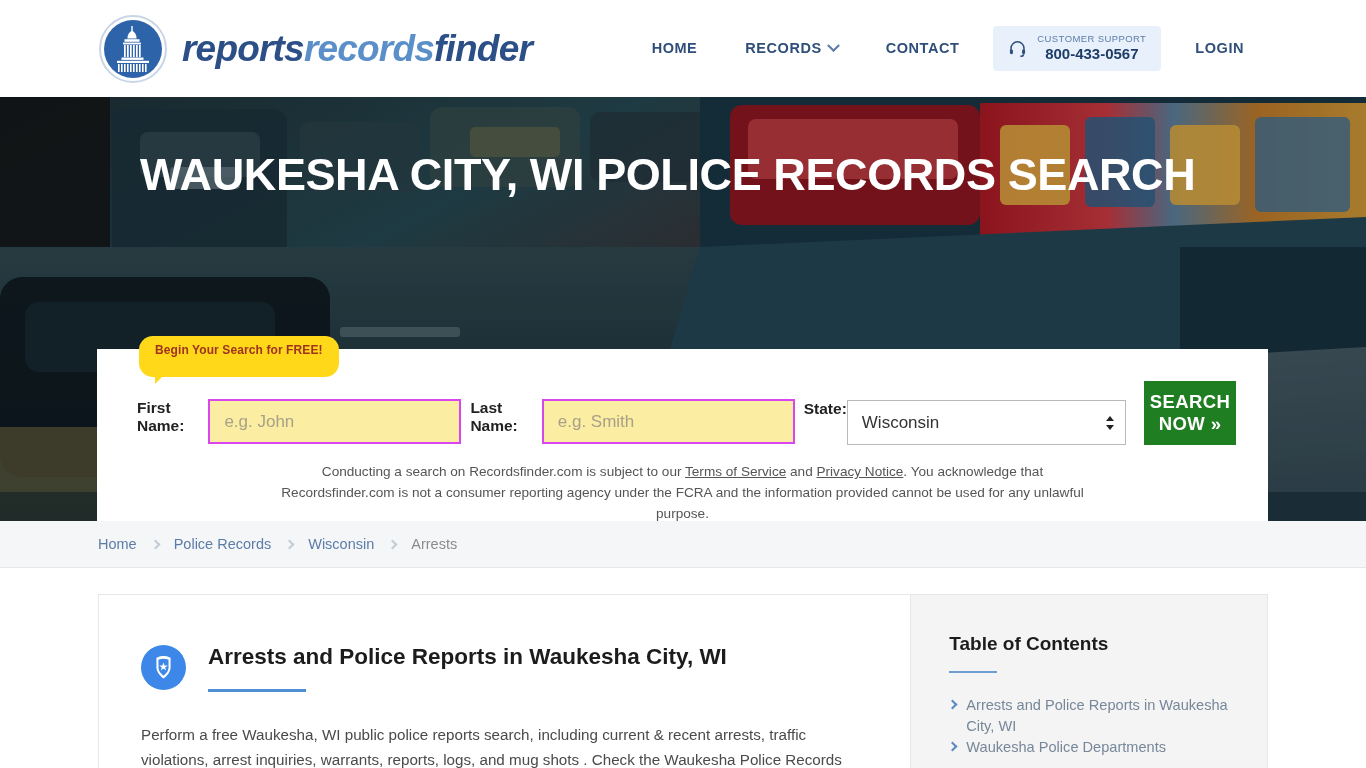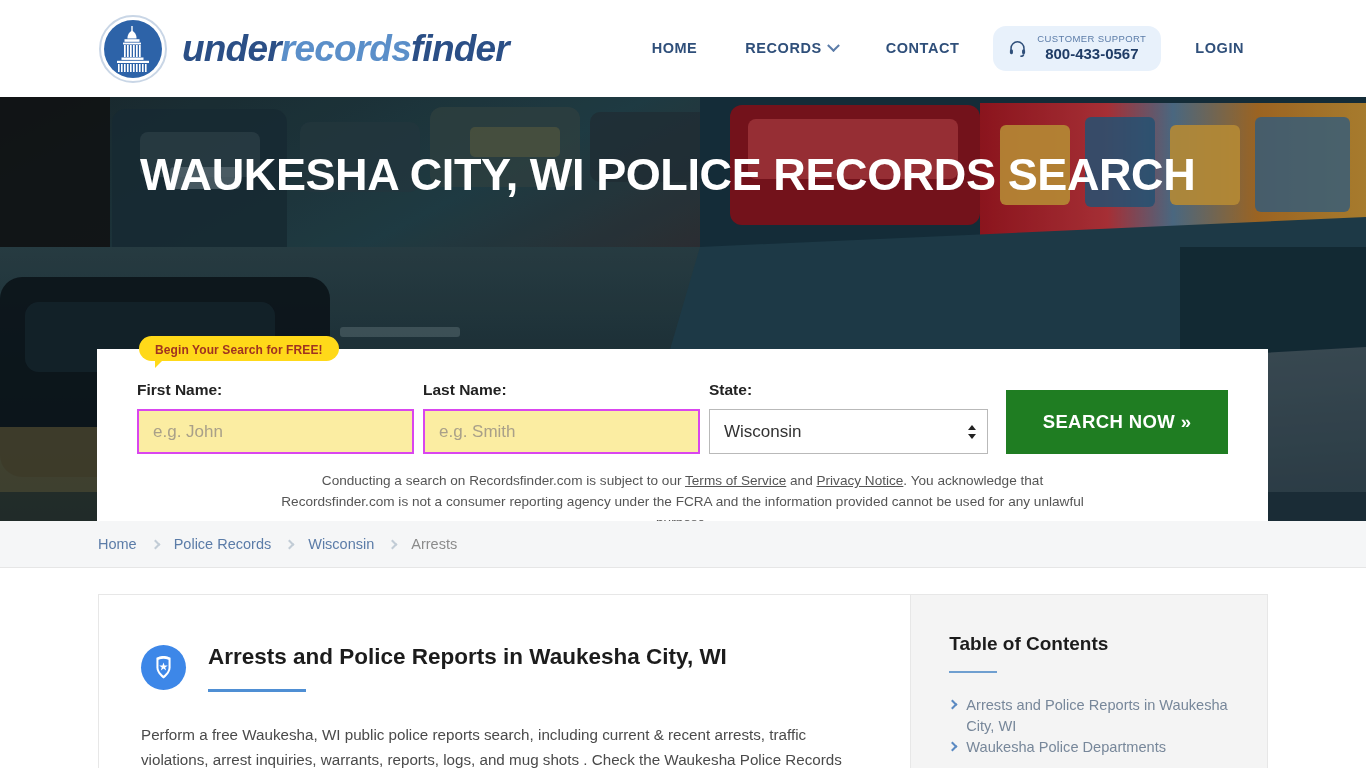--- a/index.html
+++ b/index.html
@@ -25,21 +25,21 @@
   .nav { margin-left: auto; display: flex; align-items: center; gap: 0; }
   .nav-item {
     font-size: 14.5px; font-weight: 700; color: #2f4f7a; letter-spacing: .55px;
     padding: 10px 24px; text-decoration: none; white-space: nowrap;
     display: flex; align-items: center; gap: 7px; cursor: pointer;
   }
   .chev-down { display: inline-block; width: 9px; height: 9px;
     border-right: 2px solid #5b7ca8; border-bottom: 2px solid #5b7ca8;
     transform: rotate(45deg) translate(-2px,-2px); }
   .support {
-    background: #e8f1fb; border-radius: 13px; padding: 8px 15px; margin: 0 10px;
+    background: #e8f1fb; border-radius: 4px; padding: 8px 15px; margin: 0 10px;
     display: flex; align-items: center; gap: 10px; cursor: pointer;
   }
   .support-icon { color: #2f4f7a; display: flex; align-items: center; }
   .support-label { font-size: 9.5px; color: #5b7ca8; letter-spacing: .4px; line-height: 1.15; }
   .support-phone { font-size: 15px; font-weight: 800; color: #1f3c66; line-height: 1.15; text-align: center; }
 
   
   .hero { position: relative; height: 424px; overflow: hidden; }
   .hero-photo { position: absolute; inset: 0; }
   .hero-title {
@@ -48,29 +48,29 @@
     text-transform: uppercase; line-height: 1.05;
   }
 
   
   .search-card {
     position: absolute; left: 97px; top: 252px; width: 1171px; height: 222px;
     background: #fff; z-index: 5;
   }
   .free-badge {
     position: absolute; left: 42px; top: -13px; background: #ffd919; color: #a03320;
-    font-size: 12px; font-weight: 800; padding: 7px 16px 4px; border-radius: 14px;
+    font-size: 12px; font-weight: 800; padding: 7px 16px 20px; border-radius: 14px;
     letter-spacing: .1px; white-space: nowrap; cursor: pointer;
   }
   .free-badge::after {
     content: ""; position: absolute; left: 16px; bottom: -7px;
     border-left: 8px solid #ffd919; border-bottom: 8px solid transparent;
   }
   .form-row { display: flex; align-items: flex-end; padding: 32px 40px 0 40px; gap: 0; }
-  .field { display: flex; flex-direction: column; }
+  .field { display: flex; }
   .field-label { font-size: 15.5px; font-weight: 700; color: #222; margin-bottom: 10px; }
   .field input, .field select {
     font-family: "Liberation Sans", sans-serif; font-size: 17px;
     height: 45px; padding: 0 14px; outline: none;
   }
   .field input {
     width: 277px; background: #fbeda2; border: 2px solid #d946ef; color: #444;
   }
   .field input::placeholder { color: #a9a089; }
   .f-first { margin-right: 9px; }
@@ -170,21 +170,21 @@
             <rect x="35" y="50" width="1.6" height="8"></rect>
             <rect x="38" y="50" width="1.6" height="8"></rect>
             <rect x="41" y="50" width="1.6" height="8"></rect>
             <rect x="44" y="50" width="1.6" height="8"></rect>
             <rect x="47" y="50" width="1.6" height="8"></rect>
           </g>
         </g>
       </svg>
     </span>
     <span class="brand-text">
-      <span class="bt-police">under</span><span class="bt-records">records</span><span class="bt-finder">finder</span>
+      <span class="bt-police">reports</span><span class="bt-records">records</span><span class="bt-finder">finder</span>
     </span>
   </div>
 
   <div class="nav">
     <a class="nav-item">
       <span>HOME</span>
     </a>
     <a class="nav-item">
       <span>RECORDS</span>
       <span class="chev-down"></span>

